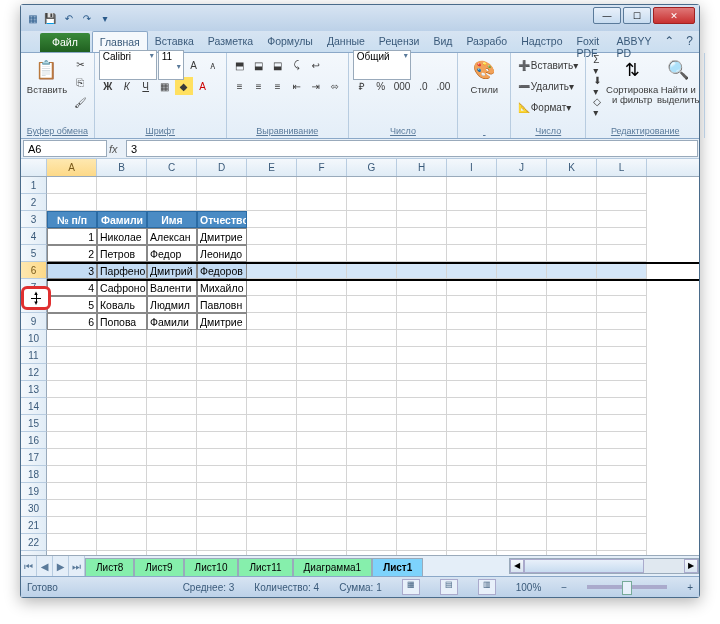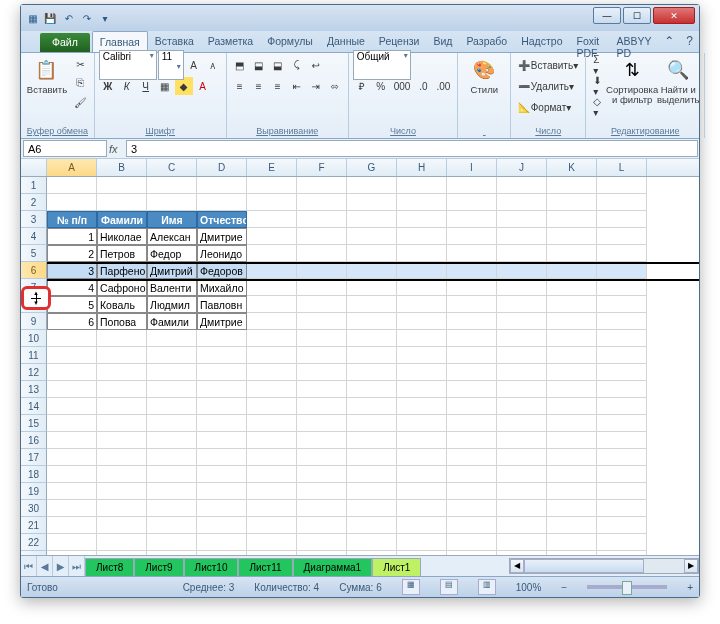--- a/index.html
+++ b/index.html
@@ -64,22 +64,22 @@
 
 
 .resize-marker { position:absolute; left:21px; top:286px; width:30px; height:24px; border:3px solid #e03030; border-radius:6px; z-index:50; display:flex; align-items:center; justify-content:center; background:#fff; }
 .resize-marker::before { content:""; width:10px; height:1px; background:#000; position:absolute; }
 .resize-marker::after { content:""; width:1px; height:10px; background:#000; position:absolute; }
 .rm-arr { font-size:7px; position:absolute; color:#000; }
 
 
 .sheetbar { position:absolute; bottom:21px; left:0; right:0; height:21px; background:#e4eef8; border-top:1px solid #9ab; display:flex; align-items:center; font-size:10px; }
 .navbtn { width:16px; text-align:center; color:#5a7a9a; border-right:1px solid #b8cce0; height:100%; line-height:21px; }
-.stab { padding:2px 10px; border:1px solid #9ab; background:#22c55e; margin-top:2px; height:18px; line-height:14px; position:relative; border-bottom:none;}
-.stab.active { background:#bef264; font-weight:normal; }
+.stab { padding:2px 10px; border:1px solid #9ab; background:#86efac; margin-top:2px; height:18px; line-height:14px; position:relative; border-bottom:none;}
+.stab.active { background:#7dd3fc; font-weight:bold; }
 .hscroll { margin-left:auto; width:190px; height:16px; background:#e0e8f0; border:1px solid #9ab; display:flex; }
 .sbtn { width:14px; background:linear-gradient(#f4f8fc,#d8e4f0); border:1px solid #aac; font-size:8px; text-align:center; line-height:12px; }
 .strack { flex:1; }
 .sthumb { width:120px; height:100%; background:linear-gradient(#e8f0fa,#c8dcf0); border:1px solid #aac; }
 
 
 .status { position:absolute; bottom:0; left:0; right:0; height:21px; background:linear-gradient(#d7e4f2,#bcd1e8); border-top:1px solid #8ba8c8; display:flex; align-items:center; font-size:10px; color:#3a5a7a; padding:0 6px; gap:16px; }
 .status .right { margin-left:auto; display:flex; gap:20px; align-items:center; }
 .zoom-slider { width:80px; height:4px; background:#aac; position:relative; }
 .zoom-slider::before { content:""; position:absolute; left:50%; top:-4px; width:8px; height:12px; background:#e8f0fa; border:1px solid #7a9; transform:translateX(-50%); }
@@ -649,21 +649,21 @@
         </div>
       <div class="sbtn">▶</div>
     </div>
   </div>
 
   <div class="status">
     <span>Готово</span>
     <div class="right">
       <span>Среднее: 3</span>
       <span>Количество: 4</span>
-      <span>Сумма: 6</span>
+      <span>Сумма: 1</span>
       <div class="viewbtn">▦</div>
       <div class="viewbtn">▤</div>
       <div class="viewbtn">▥</div>
       <span>100%</span>
       <span>−</span>
       <div class="zoom-slider"></div>
       <span>+</span>
     </div>
   </div>
 

